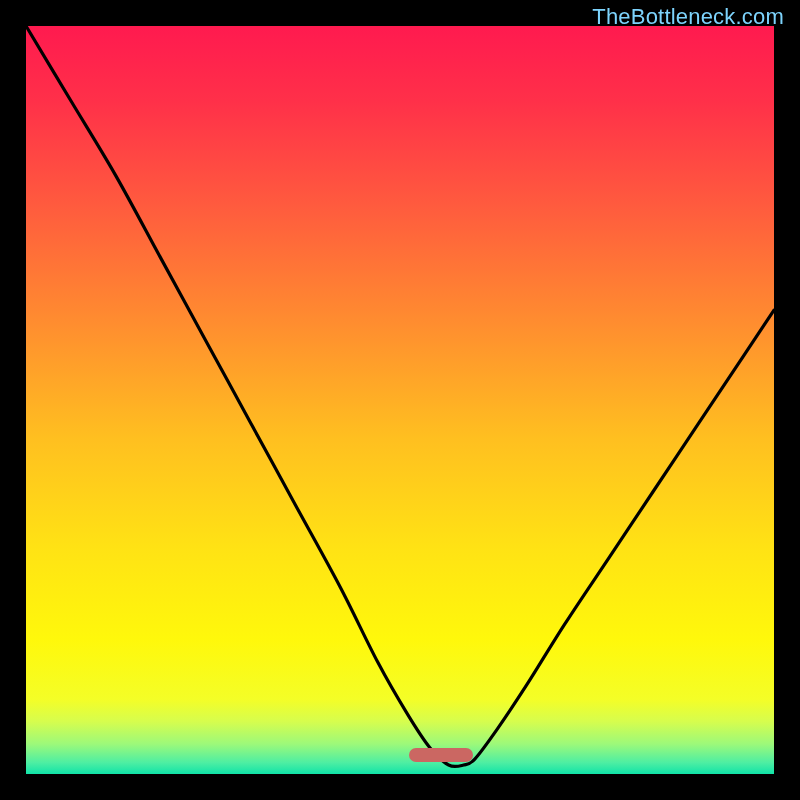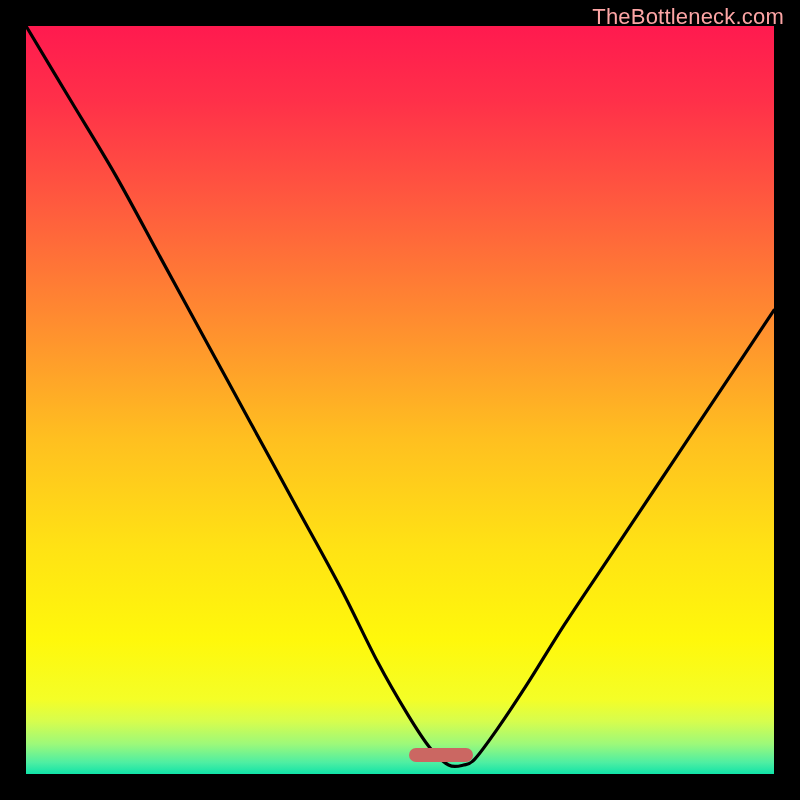--- a/index.html
+++ b/index.html
@@ -14,21 +14,21 @@
   .frame {
     position: relative;
     width: 800px;
     height: 800px;
     background: #000;
   }
   .watermark {
     position: absolute;
     top: 4px;
     right: 16px;
-    color: #fca5a5;
+    color: #7dd3fc;
     font-size: 22px;
     font-weight: 500;
     letter-spacing: 0.2px;
     z-index: 20;
   }
   .plot {
     position: absolute;
     left: 26px;
     top: 26px;
     width: 748px;

